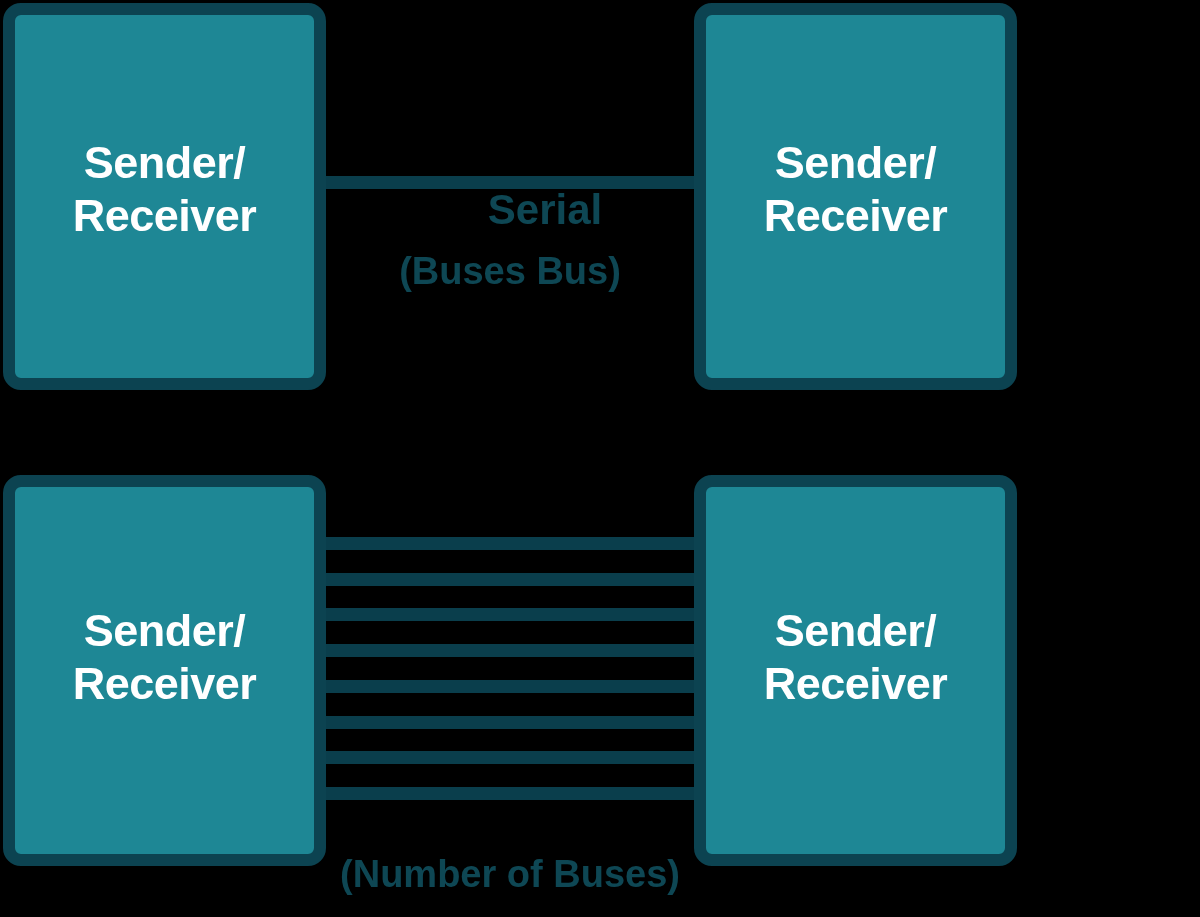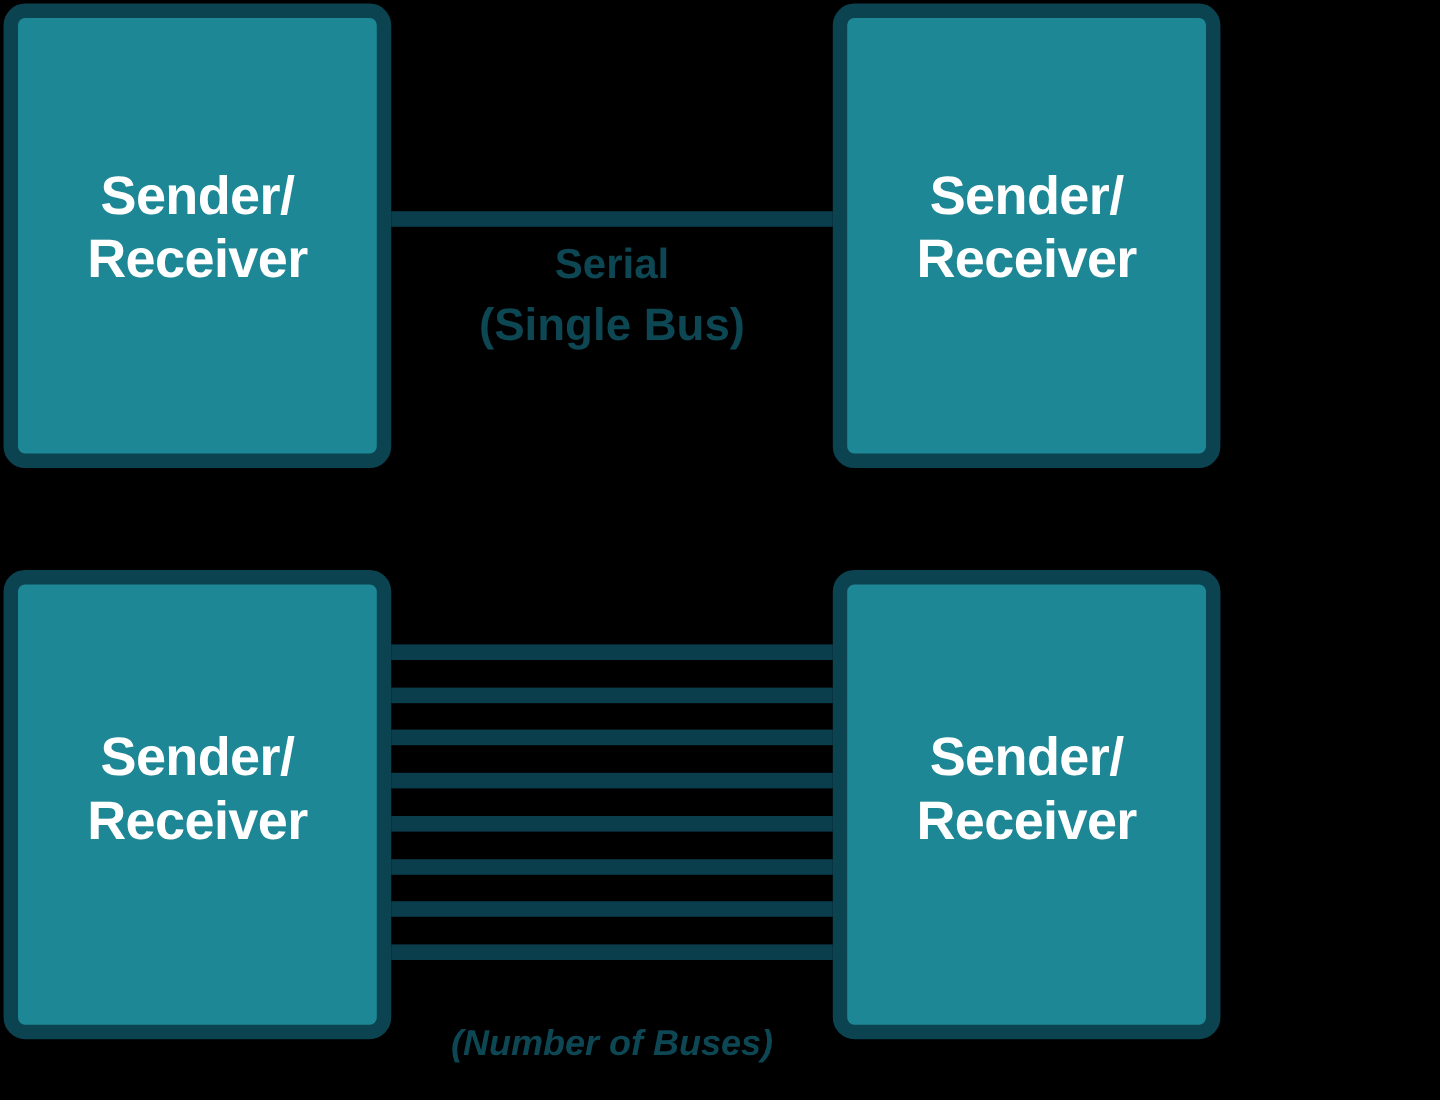--- a/index.html
+++ b/index.html
@@ -57,24 +57,24 @@
   }
   .conn-label {
     position: absolute;
     left: 326px;
     width: 368px;
     text-align: center;
     font-weight: bold;
     color: var(--label-text, #0E4754);
     white-space: nowrap;
   }
-  .serial-title      { top: 201px; font-size: 35px; }
+  .serial-title      { top: 186px; font-size: 42px; margin-left: 35px; }
   .serial-subtitle   { top: 250px; font-size: 38px; }
   .parallel-title    { top: 804px; font-size: 42px; }
-  .parallel-subtitle { top: 853px; font-size: 30px; font-style: italic; }
+  .parallel-subtitle { top: 853px; font-size: 38px; }
 </style>
 </head>
 <body>
 
 <div class="canvas">
 
   <div class="box box-top-left">
     <div class="box-label">
       <span>Sender/</span>
       <span>Receiver</span>
@@ -110,16 +110,16 @@
       <div class="bus-line" style="top: 573px;"></div>
       <div class="bus-line" style="top: 608px;"></div>
       <div class="bus-line" style="top: 644px;"></div>
       <div class="bus-line" style="top: 680px;"></div>
       <div class="bus-line" style="top: 716px;"></div>
       <div class="bus-line" style="top: 751px;"></div>
       <div class="bus-line" style="top: 787px;"></div>
     </div>
 
   <div class="conn-label serial-title">Serial</div>
-  <div class="conn-label serial-subtitle">(Single Bus)</div>
+  <div class="conn-label serial-subtitle">(Buses Bus)</div>
   <div class="conn-label parallel-subtitle">(Number of Buses)</div>
 
 </div>
 
 </body></html>

